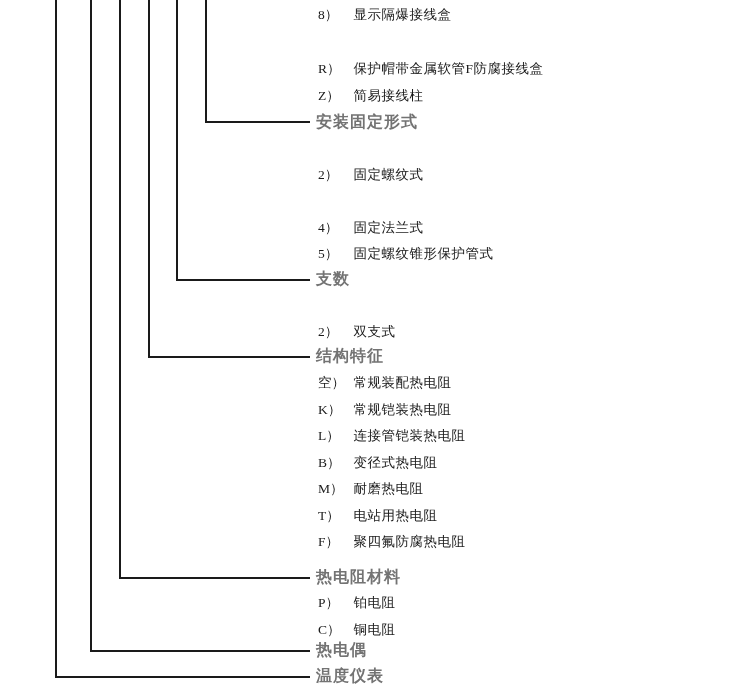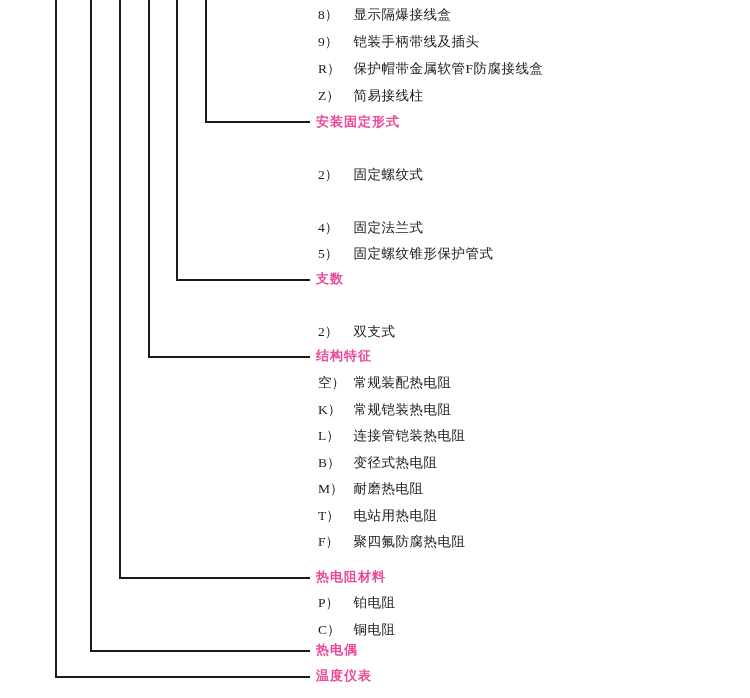--- a/index.html
+++ b/index.html
@@ -40,23 +40,23 @@
     letter-spacing: 0.5px;
   }
   .heading {
     position: absolute;
     left: 316px;
     height: 22px;
     line-height: 22px;
     white-space: nowrap;
     font-family: "Liberation Sans", sans-serif;
     font-weight: bold;
-    font-size: 13px;
+    font-size: 16px;
     letter-spacing: 1px;
-    color: #ec4899;
+    color: #737373;
   }
 </style>
 </head>
 <body>
 
 <div class="diagram">
 
   <div class="vline" style="left:55px;  height:678px"></div>
   <div class="vline" style="left:90px;  height:652px"></div>
   <div class="vline" style="left:119px; height:579px"></div>
@@ -67,24 +67,20 @@
   <div class="hline" style="left:205px; top:121px; width:105px"></div>
   <div class="hline" style="left:176px; top:279px; width:134px"></div>
   <div class="hline" style="left:148px; top:356px; width:162px"></div>
   <div class="hline" style="left:119px; top:577px; width:191px"></div>
   <div class="hline" style="left:90px;  top:650px; width:220px"></div>
   <div class="hline" style="left:55px;  top:676px; width:255px"></div>
 
   <div class="row" style="top:5px">
     <span class="code">8）</span>
     <span class="label">显示隔爆接线盒</span>
-  </div>
-  <div class="row" style="top:32px">
-    <span class="code">9）</span>
-    <span class="label">铠装手柄带线及插头</span>
   </div>
   <div class="row" style="top:86px">
     <span class="code">Z）</span>
     <span class="label">简易接线柱</span>
   </div>
   <div class="row" style="top:59px">
     <span class="code">R）</span>
     <span class="label">保护帽带金属软管F防腐接线盒</span>
   </div>
 

